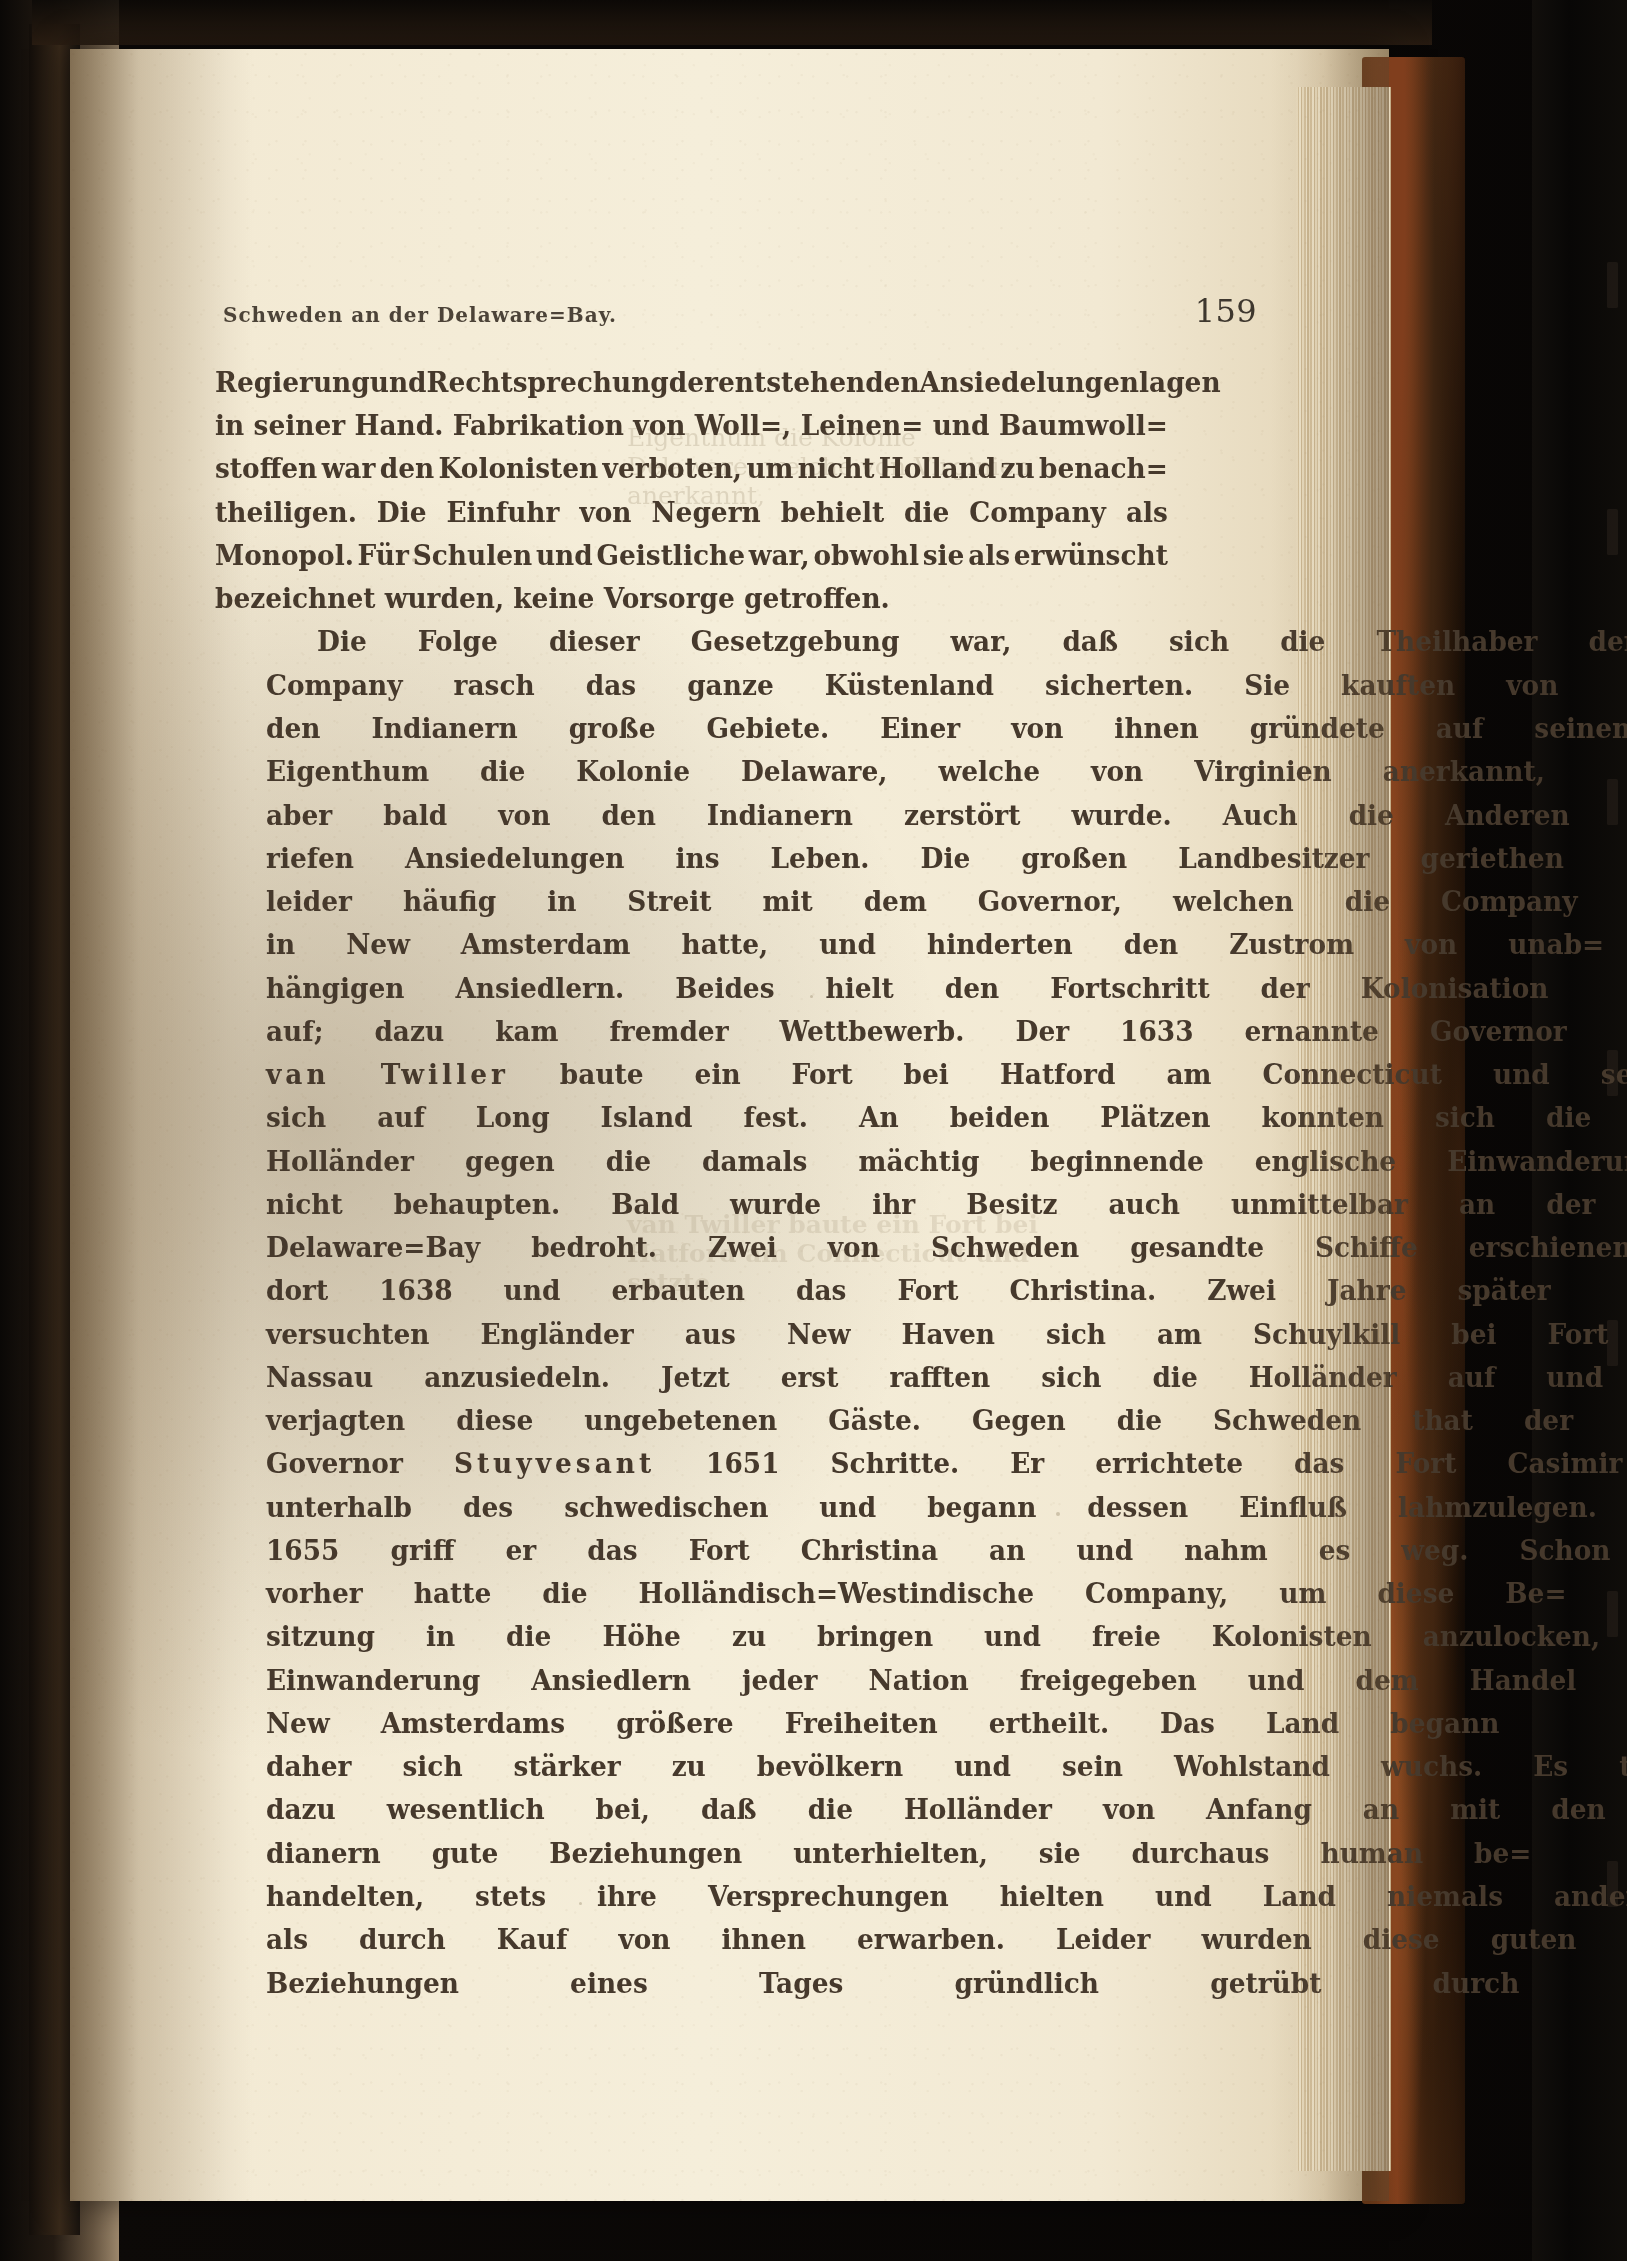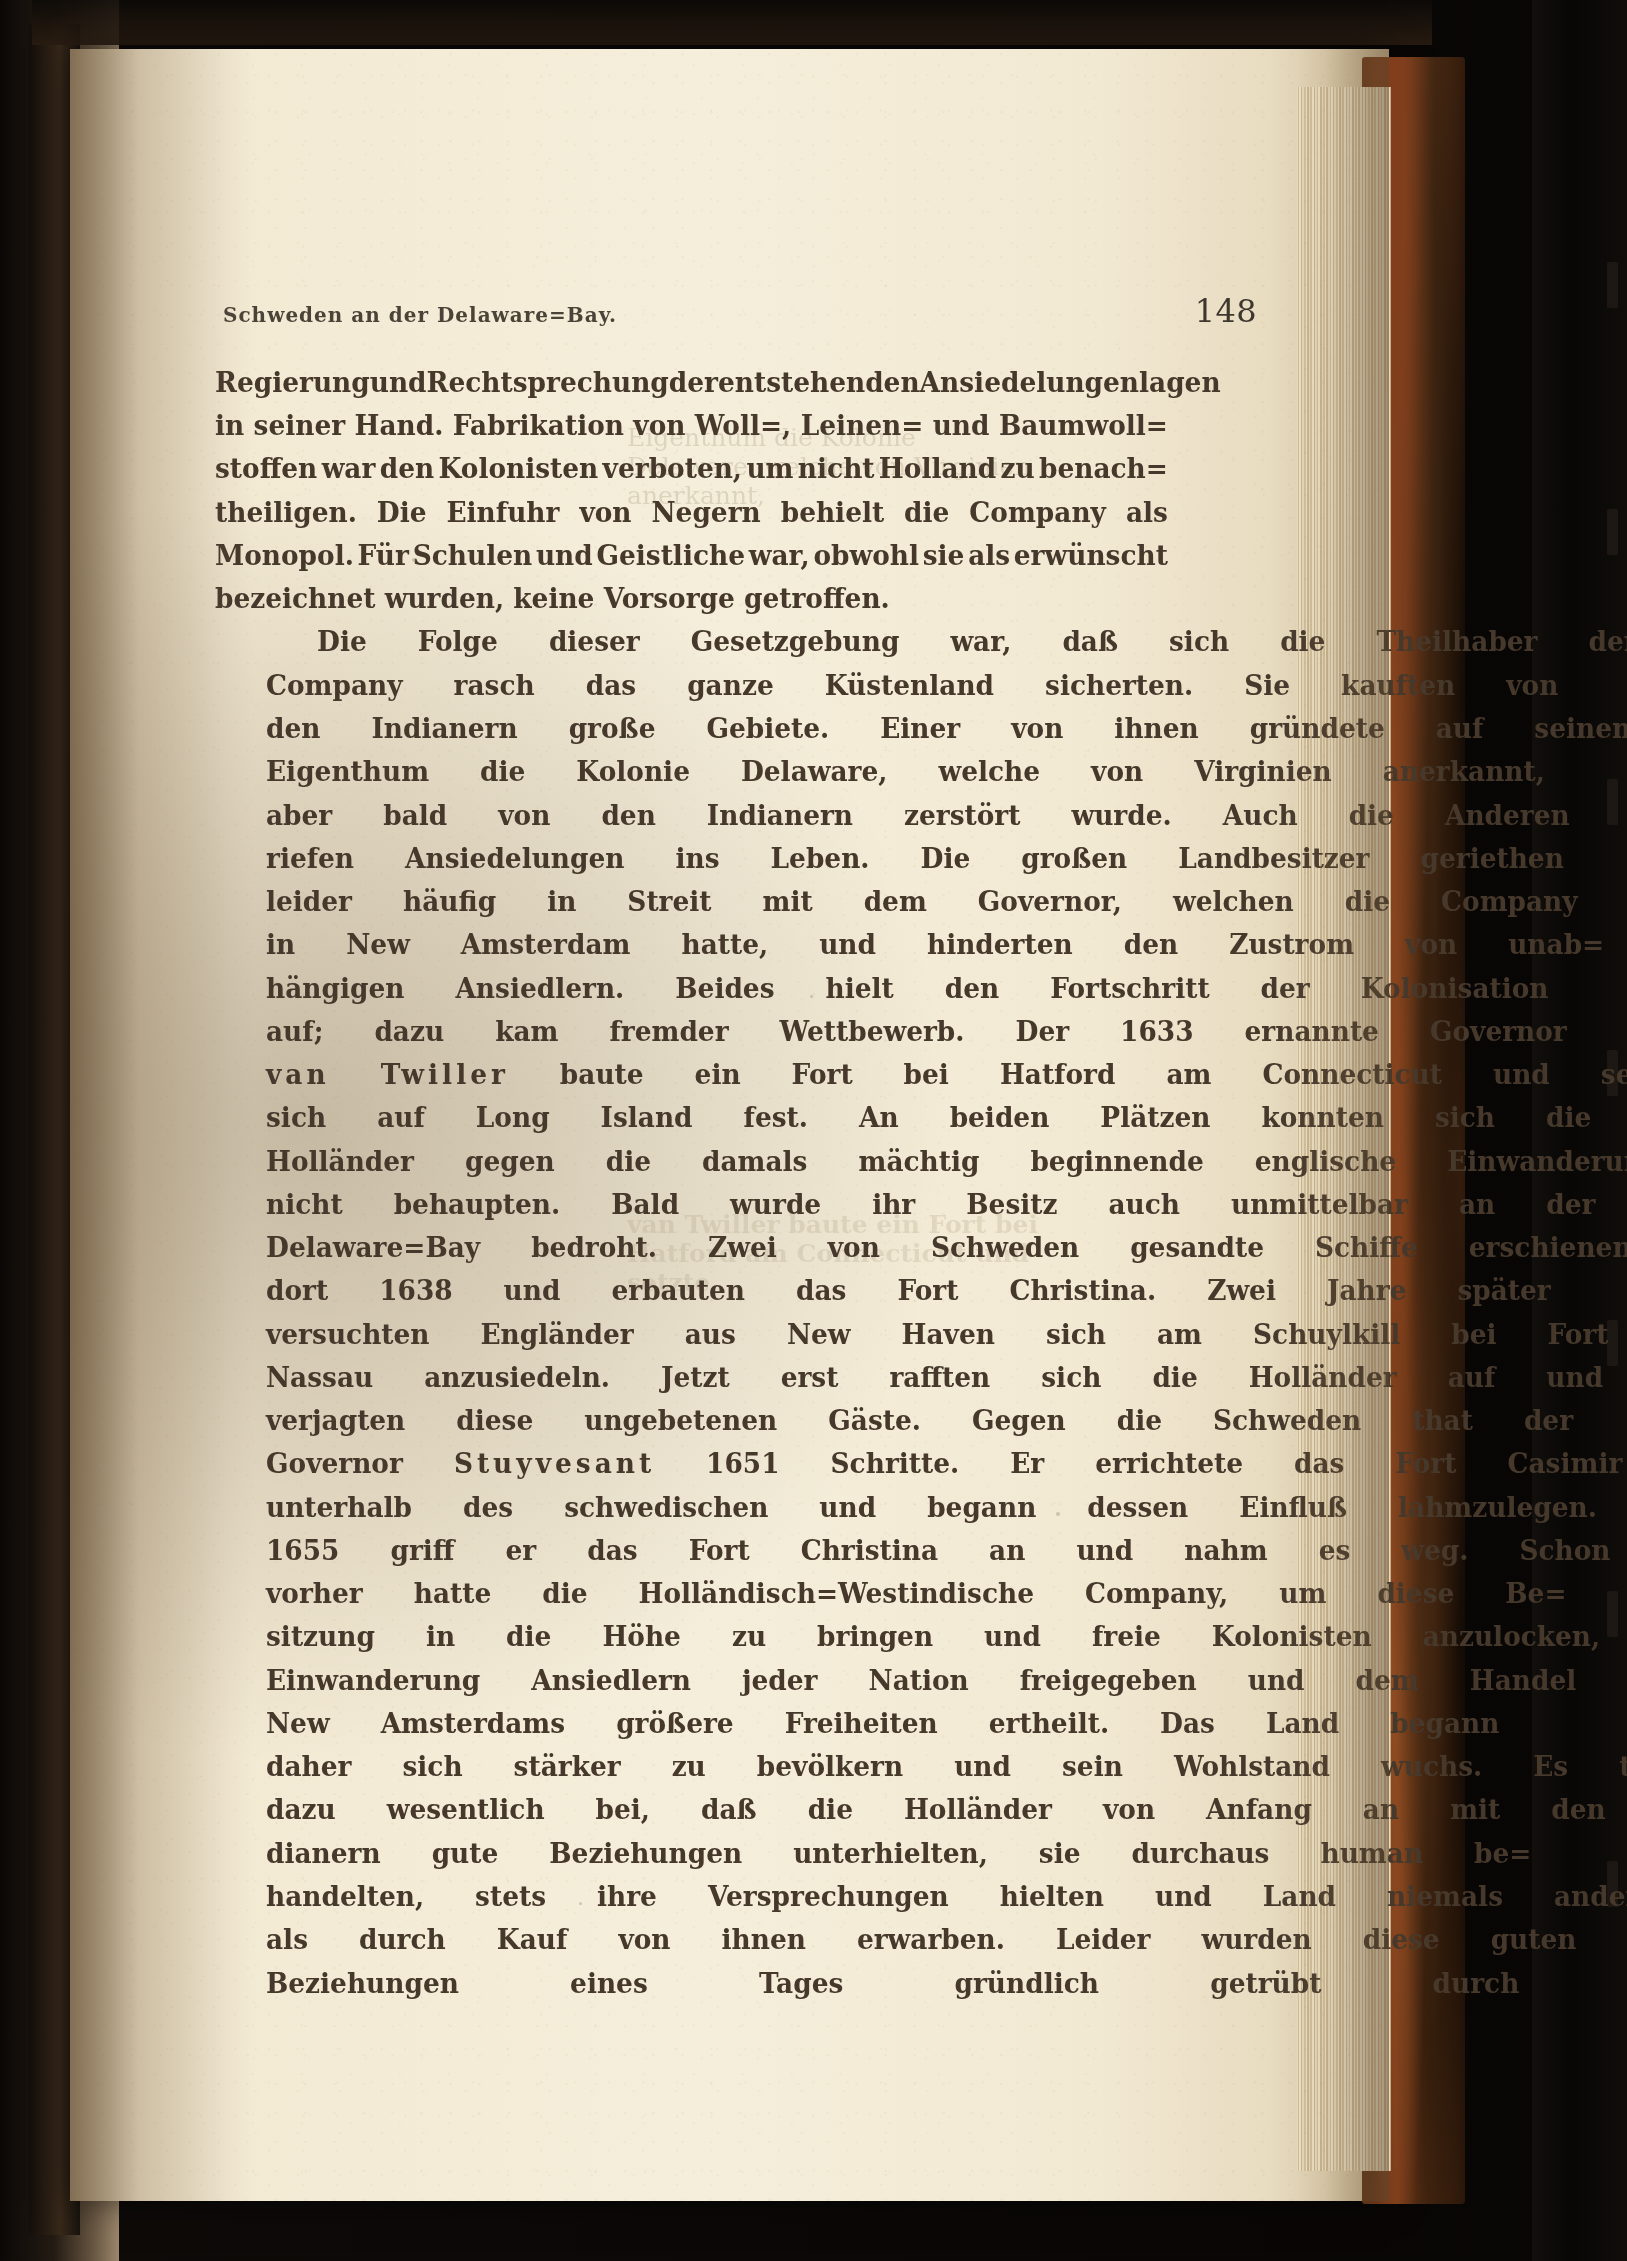--- a/index.html
+++ b/index.html
@@ -184,21 +184,21 @@
       <div class="marble-hi"></div>
     </div>
     <div class="fore-edge"></div>
 
     <div class="grain"></div>
 
     <div class="content">
 
       <div class="runhead">
         <div class="runhead-title">Schweden an der Delaware=Bay.</div>
-        <div class="folio">148</div>
+        <div class="folio">159</div>
       </div>
 
       <div class="ghost">Eigenthum die Kolonie Delaware, welche von Virginien anerkannt,</div>
       <div class="ghost2">van Twiller baute ein Fort bei Hatford am Connecticut und setzte</div>
 
       <div class="body" id="body-text">
           <p>
             <span class="j">
               <span class="w">Regierung</span>
               <span class="w">und</span>

